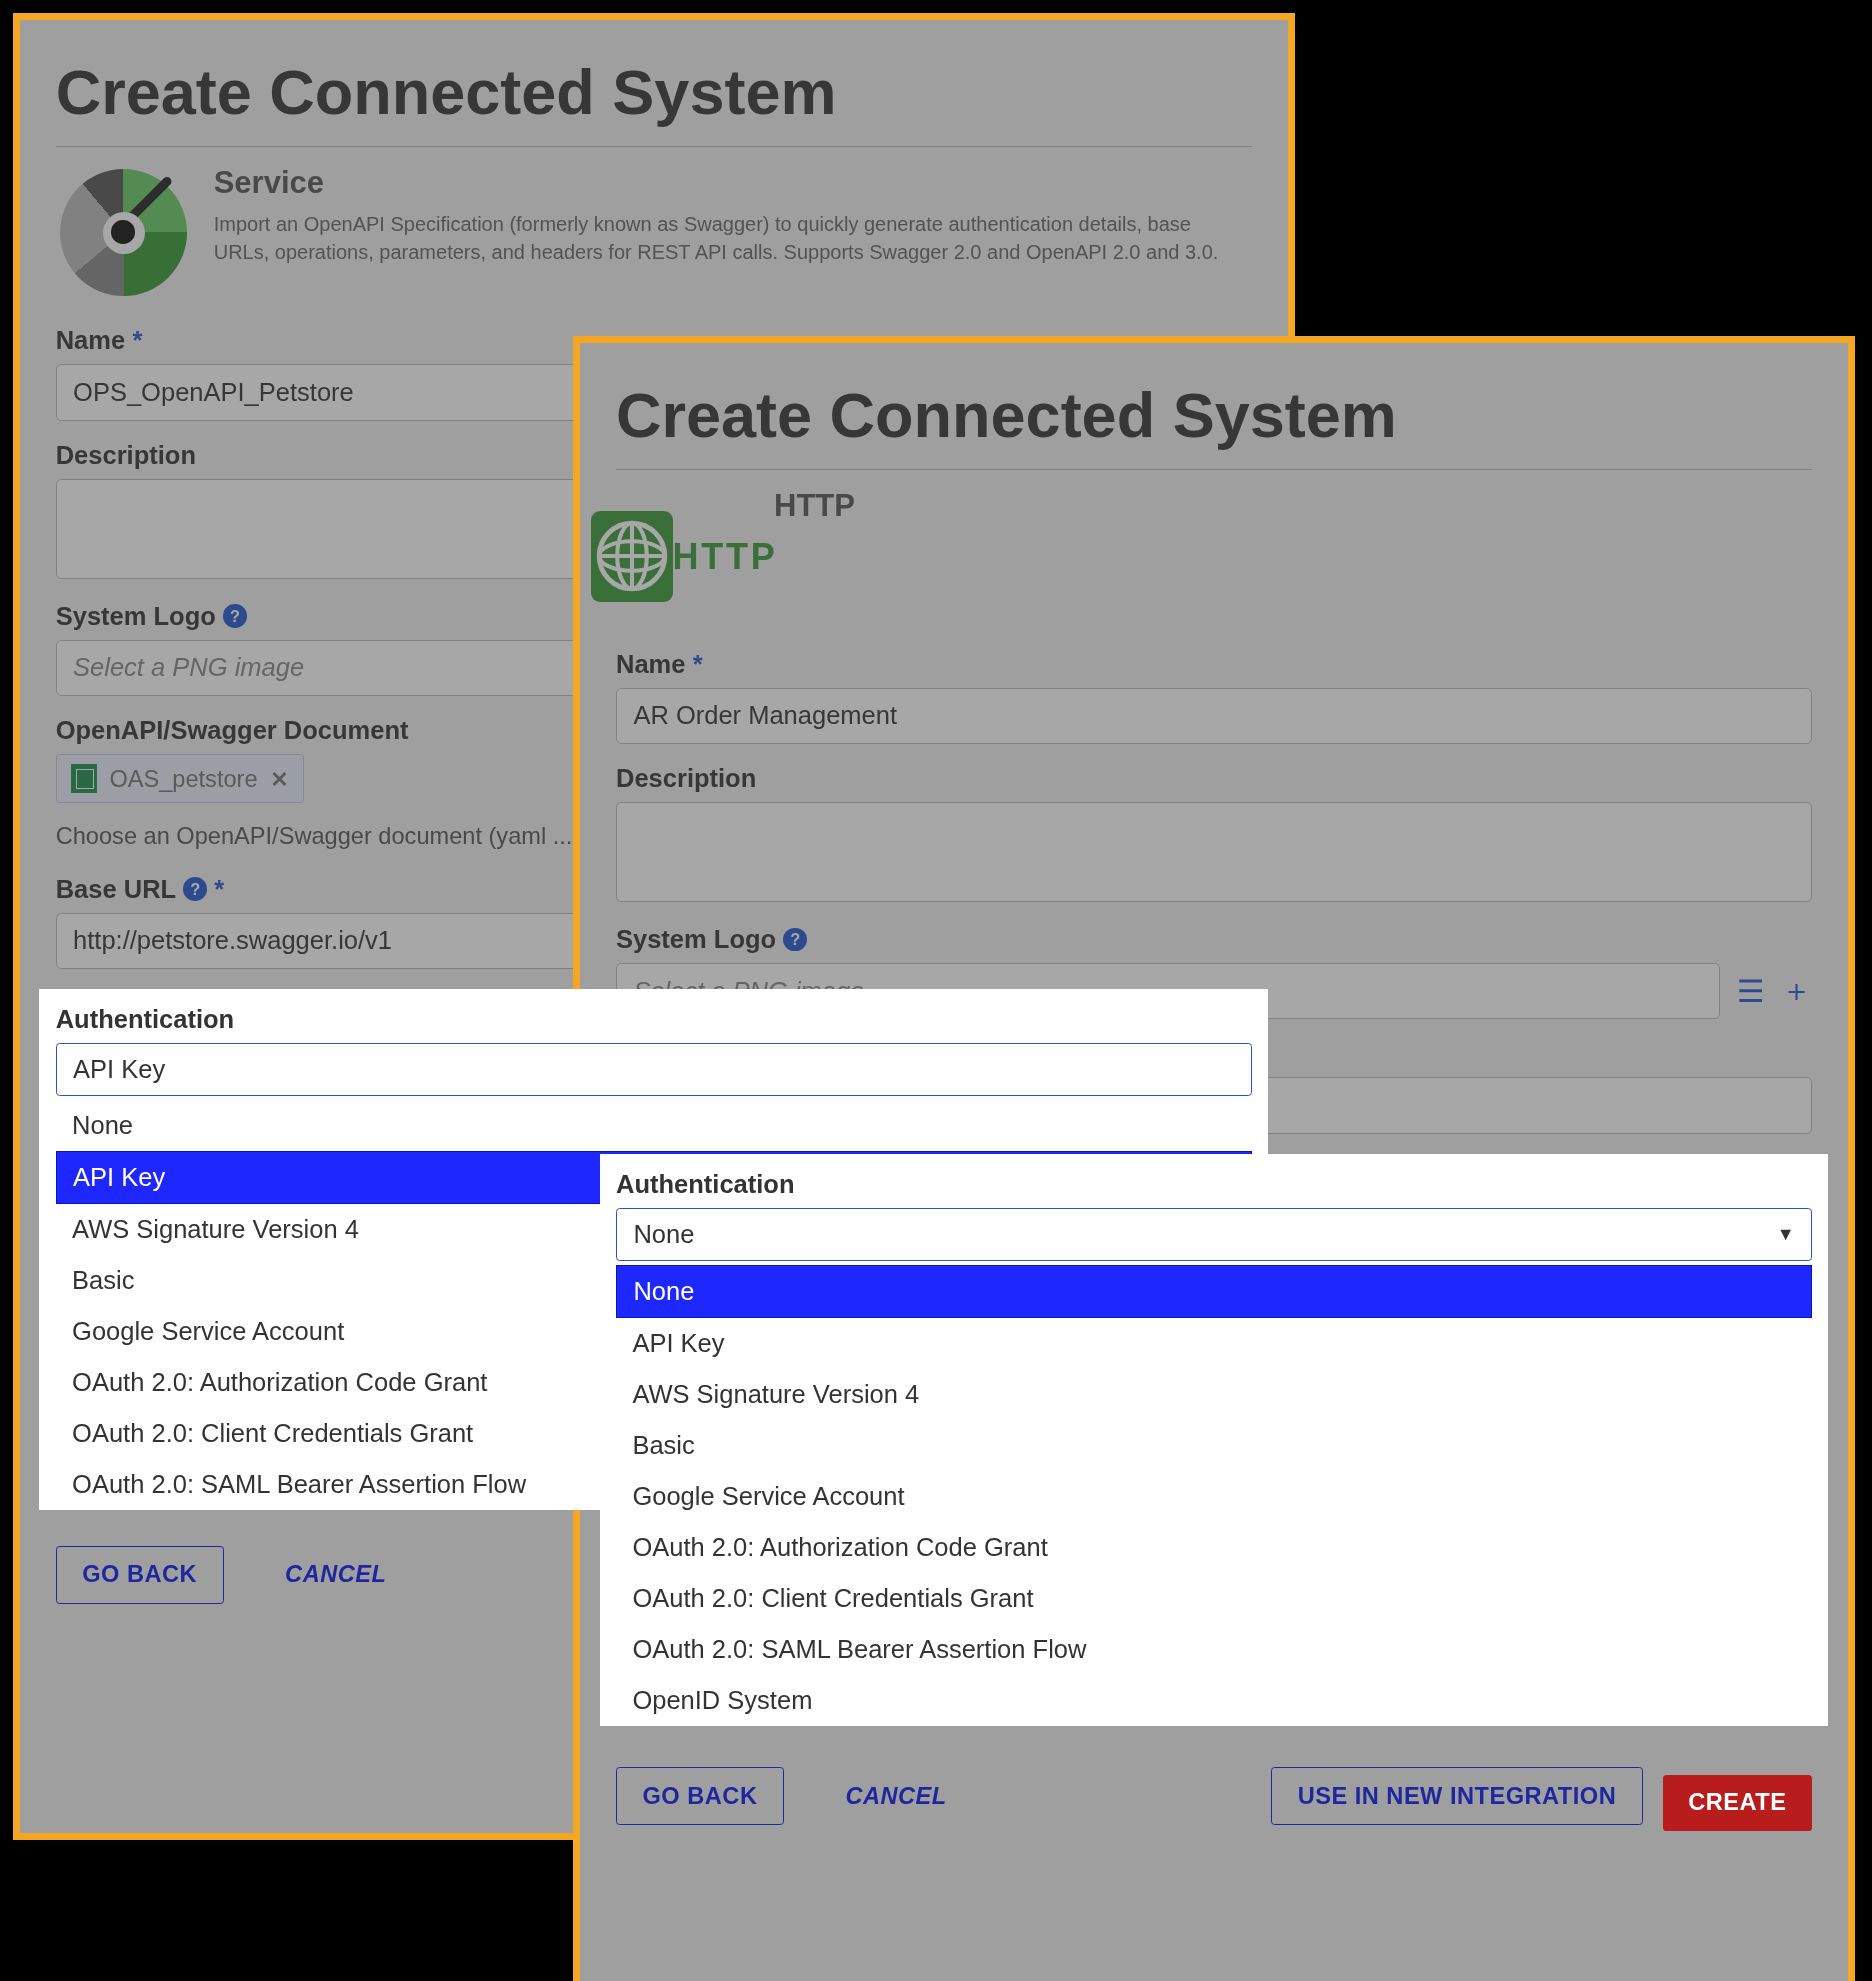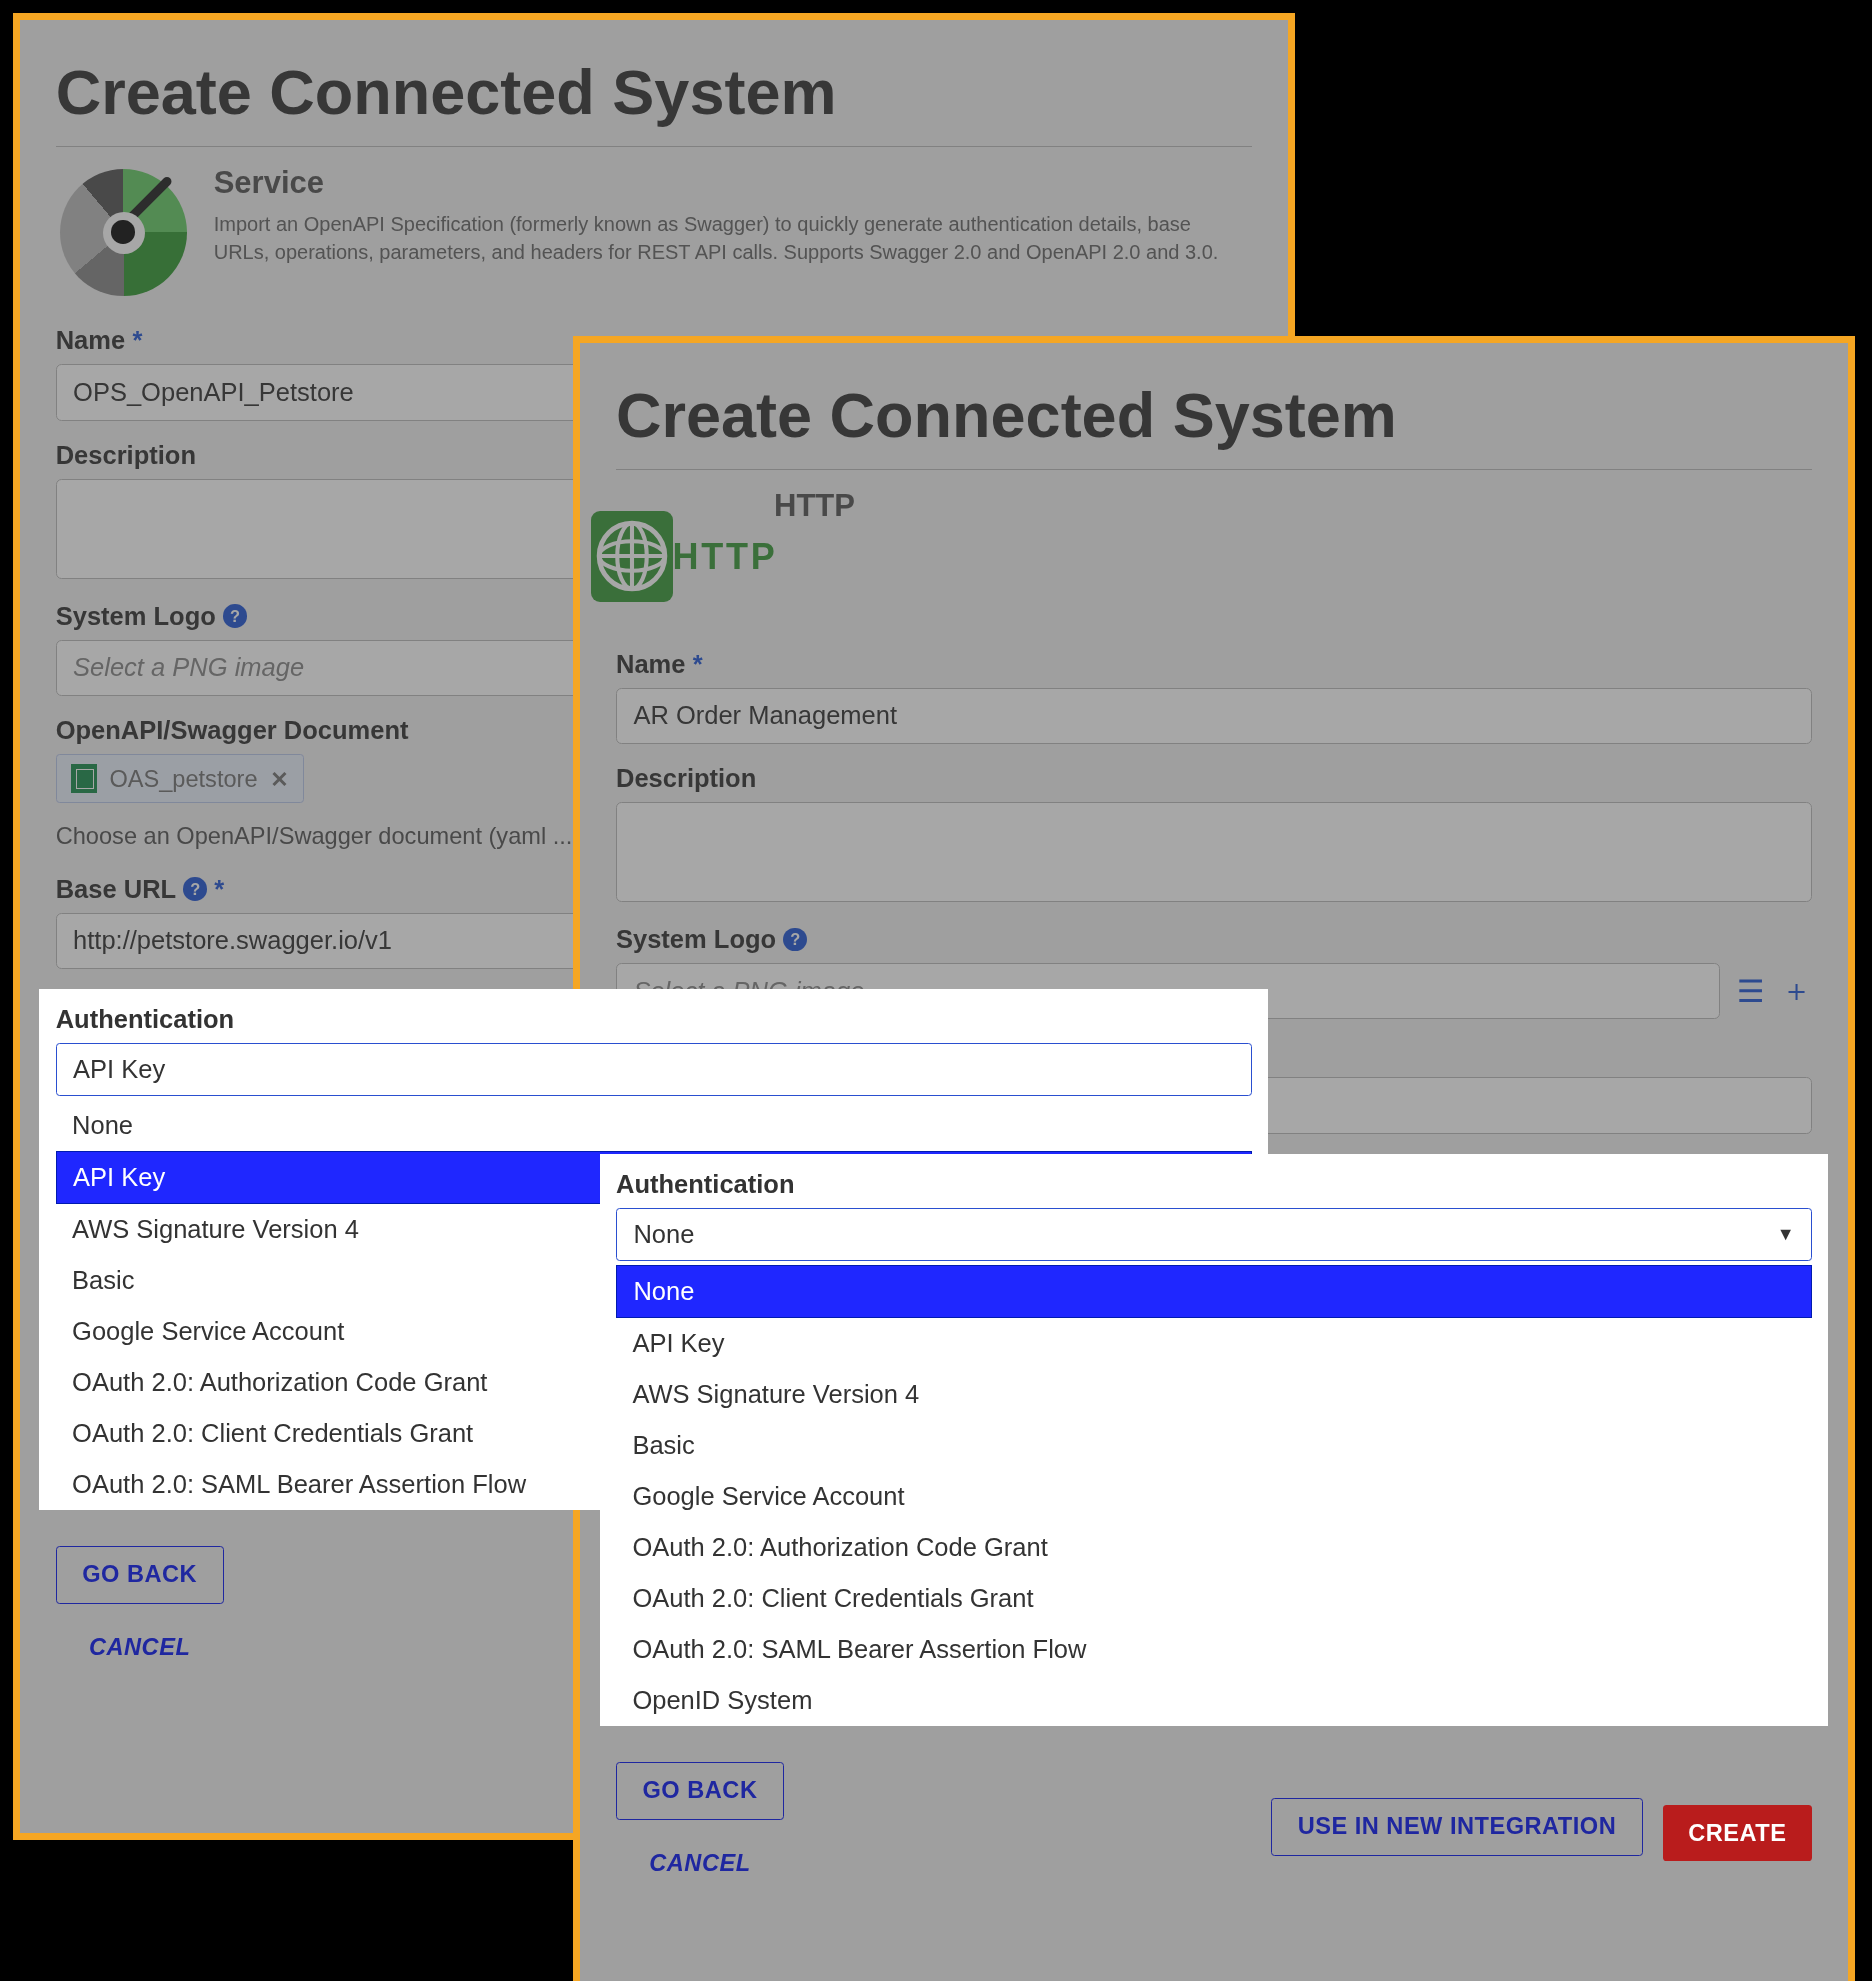--- a/index.html
+++ b/index.html
@@ -99,21 +99,21 @@
     font-size: 25.5px;
     background:#fff;
     cursor: pointer;
   }
   .dropdown-list .opt.selected {
     background: #1f27ff;
     color: #fff;
     border: 1.8px solid #001bb0;
   }
   .button-row { display:flex; gap:25.5px; align-items:center; margin-top: 36px; justify-content: space-between;}
-  .button-row .left { display:flex; gap:16px; align-items:center;flex-direction:column; }
+  .button-row .left { display:flex; gap:36px; align-items:center; }
   .button-row .right { display:flex; gap:20px; align-items:center; }
   .btn {
     font-size: 23.6px;
     font-weight: 600;
     padding: 14.5px 25.5px;
     border-radius: 3.6px;
     letter-spacing: 0.5px;
   }
   .btn-outline { border: 1.8px solid #1f27a0; color:#1f27a0; background: transparent;}
   .btn-text { border:none; background:transparent; color:#1f27a0;font-style:italic; }

